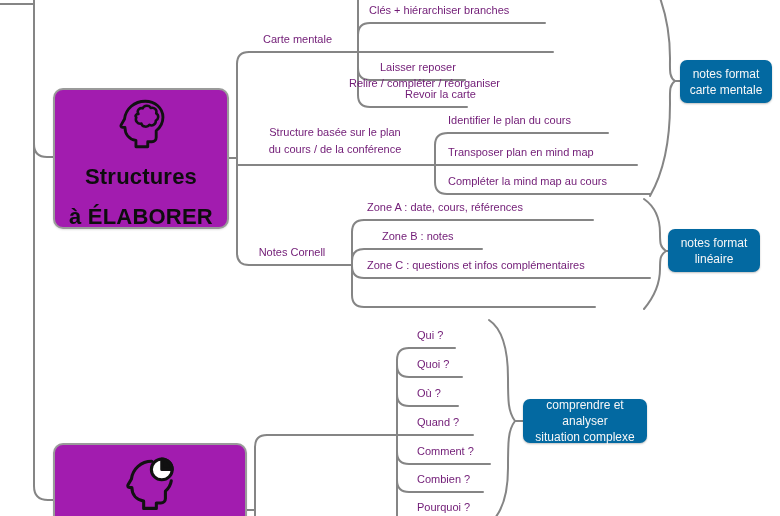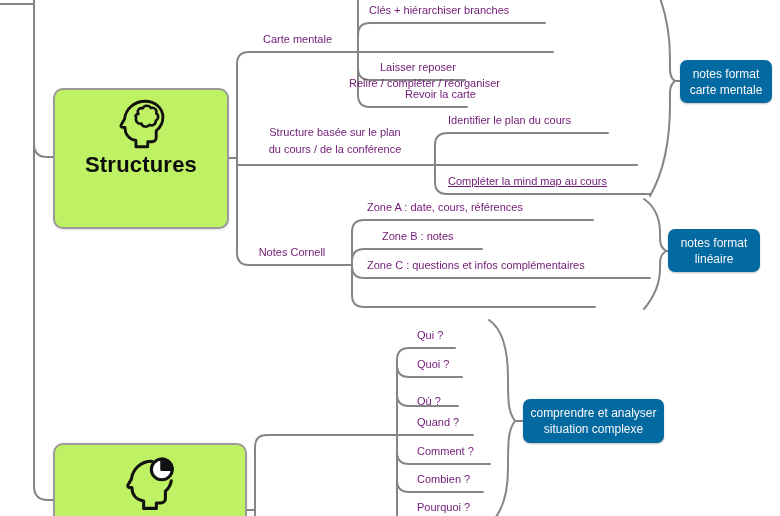--- a/index.html
+++ b/index.html
@@ -7,22 +7,22 @@
     position:relative;width:780px;height:516px;overflow:hidden;background:#ffffff;
     font-family:"Liberation Sans", sans-serif;color:#222;
   }
   #wires{position:absolute;left:0;top:0;width:780px;height:516px;}
   .topic-label{
     position:absolute;font-size:11px;line-height:18px;color:#701a75;white-space:nowrap;
   }
   .centered{text-align:center;}
   .two-line{line-height:17px;}
   .node{
-    position:absolute;background:#bef264;border:2px solid #9a9a9a;border-radius:10px;
-    box-shadow:0 1px 2px rgba(0,0,0,.12);display:flex;flex-direction:column;align-items:center;
+    position:absolute;background:#a21caf;border:2px solid #9a9a9a;border-radius:10px;
+    box-shadow:0 1px 2px rgba(0,0,0,.12);display:flex;flex-direction:column;align-items:center;gap:12px;
   }
   .node .node-title{font-weight:bold;font-size:22px;line-height:28px;color:#0d0d0d;text-align:center;letter-spacing:.2px;}
   .badge{
     position:absolute;background:#0369a1;color:#f7f7f7;border-radius:7px;
     display:flex;flex-direction:column;align-items:center;justify-content:center;
     font-size:12px;line-height:16px;text-align:center;box-shadow:0 1px 2px rgba(0,0,0,.25);
   }
   .icon-wrap{display:flex;align-items:center;justify-content:center;}
 </style>
 </head>
@@ -86,20 +86,21 @@
   </svg>
 
   <div class="node" style="left:53px;top:88px;width:172px;height:137px;">
     <span class="icon-wrap" style="margin-top:7px;">
       <svg width="54" height="54" viewBox="0 0 64 64" fill="none" stroke="#111" stroke-width="3.4" stroke-linejoin="round" stroke-linecap="round">
         <path d="M37 5 C 24 5 14 14 12.5 26 L 8.5 33 C 7.8 34.4 8.3 36 10 36 L 13 36 C 13 44 18 50 26 51.5 L 26 59 L 40 59 L 40 53 L 45 53 C 47.8 53 50 50.8 50 48 L 50 40 C 55 36 58 30 58 24 C 58 13 48.5 5 37 5 Z"></path>
         <path stroke-width="3" d="M 29 20 C 26.5 16.5 30 12 34 13.5 C 35.5 9.5 42 9.5 43.5 13 C 47.5 11.5 51.5 15.5 50 19.5 C 53.5 21.5 53 26.5 49.5 28 C 50 32 45.5 35 42 33 C 39.5 36.5 33.5 35.5 32.5 31.5 C 28 32.5 24.5 28 26.5 24 C 24.5 22.5 26 20 29 20 Z"></path>
       </svg>
     </span>
     <div class="node-title">Structures</div>
+    <div class="node-title">à ÉLABORER</div>
   </div>
 
   <div class="node" style="left:53px;top:443px;width:190px;height:95px;">
     <span class="icon-wrap" style="margin-top:9px;">
       <svg width="58" height="58" viewBox="0 0 64 64" fill="none" stroke="#111" stroke-width="3.4" stroke-linejoin="round" stroke-linecap="round">
         <path d="M34 8 C 22 8 13 16.5 11.5 27.5 L 7.8 34 C 7.1 35.4 7.6 37 9.3 37 L 12 37 C 12 45 17 50.5 25 52 L 25 60 L 39 60 L 39 54 L 44 54 C 46.8 54 49 51.8 49 49 L 49 41 C 52.5 38 54.8 34 55.5 29.5"></path>
         <circle cx="45" cy="17" r="11.5" fill="#ffffff"></circle>
         <path d="M 45 17 L 45 5.5 A 11.5 11.5 0 0 1 56.5 17 Z" fill="#111"></path>
       </svg>
     </span>
@@ -114,42 +115,43 @@
 
   <div class="topic-label centered" style="left:237px;top:243px;width:110px;">Notes Cornell</div>
 
 
   <div class="topic-label" style="left:369px;top:1px;">Clés + hiérarchiser branches</div>
   <div class="topic-label" style="left:349px;top:30px;margin-top:44px;">Relire / compléter / réorganiser</div>
   <div class="topic-label" style="left:380px;top:58px;">Laisser reposer</div>
   <div class="topic-label" style="left:369px;top:85px;margin-left:36px;">Revoir la carte</div>
 
   <div class="topic-label" style="left:448px;top:111px;">Identifier le plan du cours</div>
-  <div class="topic-label" style="left:448px;top:172px;text-decoration:underline;">Compléter la mind map au cours</div>
+  <div class="topic-label" style="left:448px;top:143px;">Transposer plan en mind map</div>
+  <div class="topic-label" style="left:448px;top:172px;">Compléter la mind map au cours</div>
 
   <div class="topic-label" style="left:367px;top:198px;">Zone A : date, cours, références</div>
   <div class="topic-label" style="left:367px;top:227px;margin-left:15px;">Zone B : notes</div>
   <div class="topic-label" style="left:367px;top:256px;">Zone C : questions et infos complémentaires</div>
 
   <div class="topic-label" style="left:417px;top:326px;">Qui ?</div>
   <div class="topic-label" style="left:417px;top:355px;">Quoi ?</div>
-  <div class="topic-label" style="left:417px;top:392px;">Où ?</div>
+  <div class="topic-label" style="left:417px;top:384px;">Où ?</div>
   <div class="topic-label" style="left:417px;top:413px;">Quand ?</div>
   <div class="topic-label" style="left:417px;top:442px;">Comment ?</div>
   <div class="topic-label" style="left:417px;top:470px;">Combien ?</div>
   <div class="topic-label" style="left:417px;top:498px;">Pourquoi ?</div>
 
   <div class="badge" style="left:680px;top:60px;width:92px;height:43px;">
     <div>notes format</div>
     <div>carte mentale</div>
   </div>
 
   <div class="badge" style="left:668px;top:229px;width:92px;height:43px;">
     <div>notes format</div>
     <div>linéaire</div>
   </div>
 
-  <div class="badge" style="left:523px;top:399px;width:141px;height:44px;">
+  <div class="badge" style="left:523px;top:399px;width:124px;height:44px;">
     <div>comprendre et analyser</div>
     <div>situation complexe</div>
   </div>
 
 </div>
 
 </body></html>

